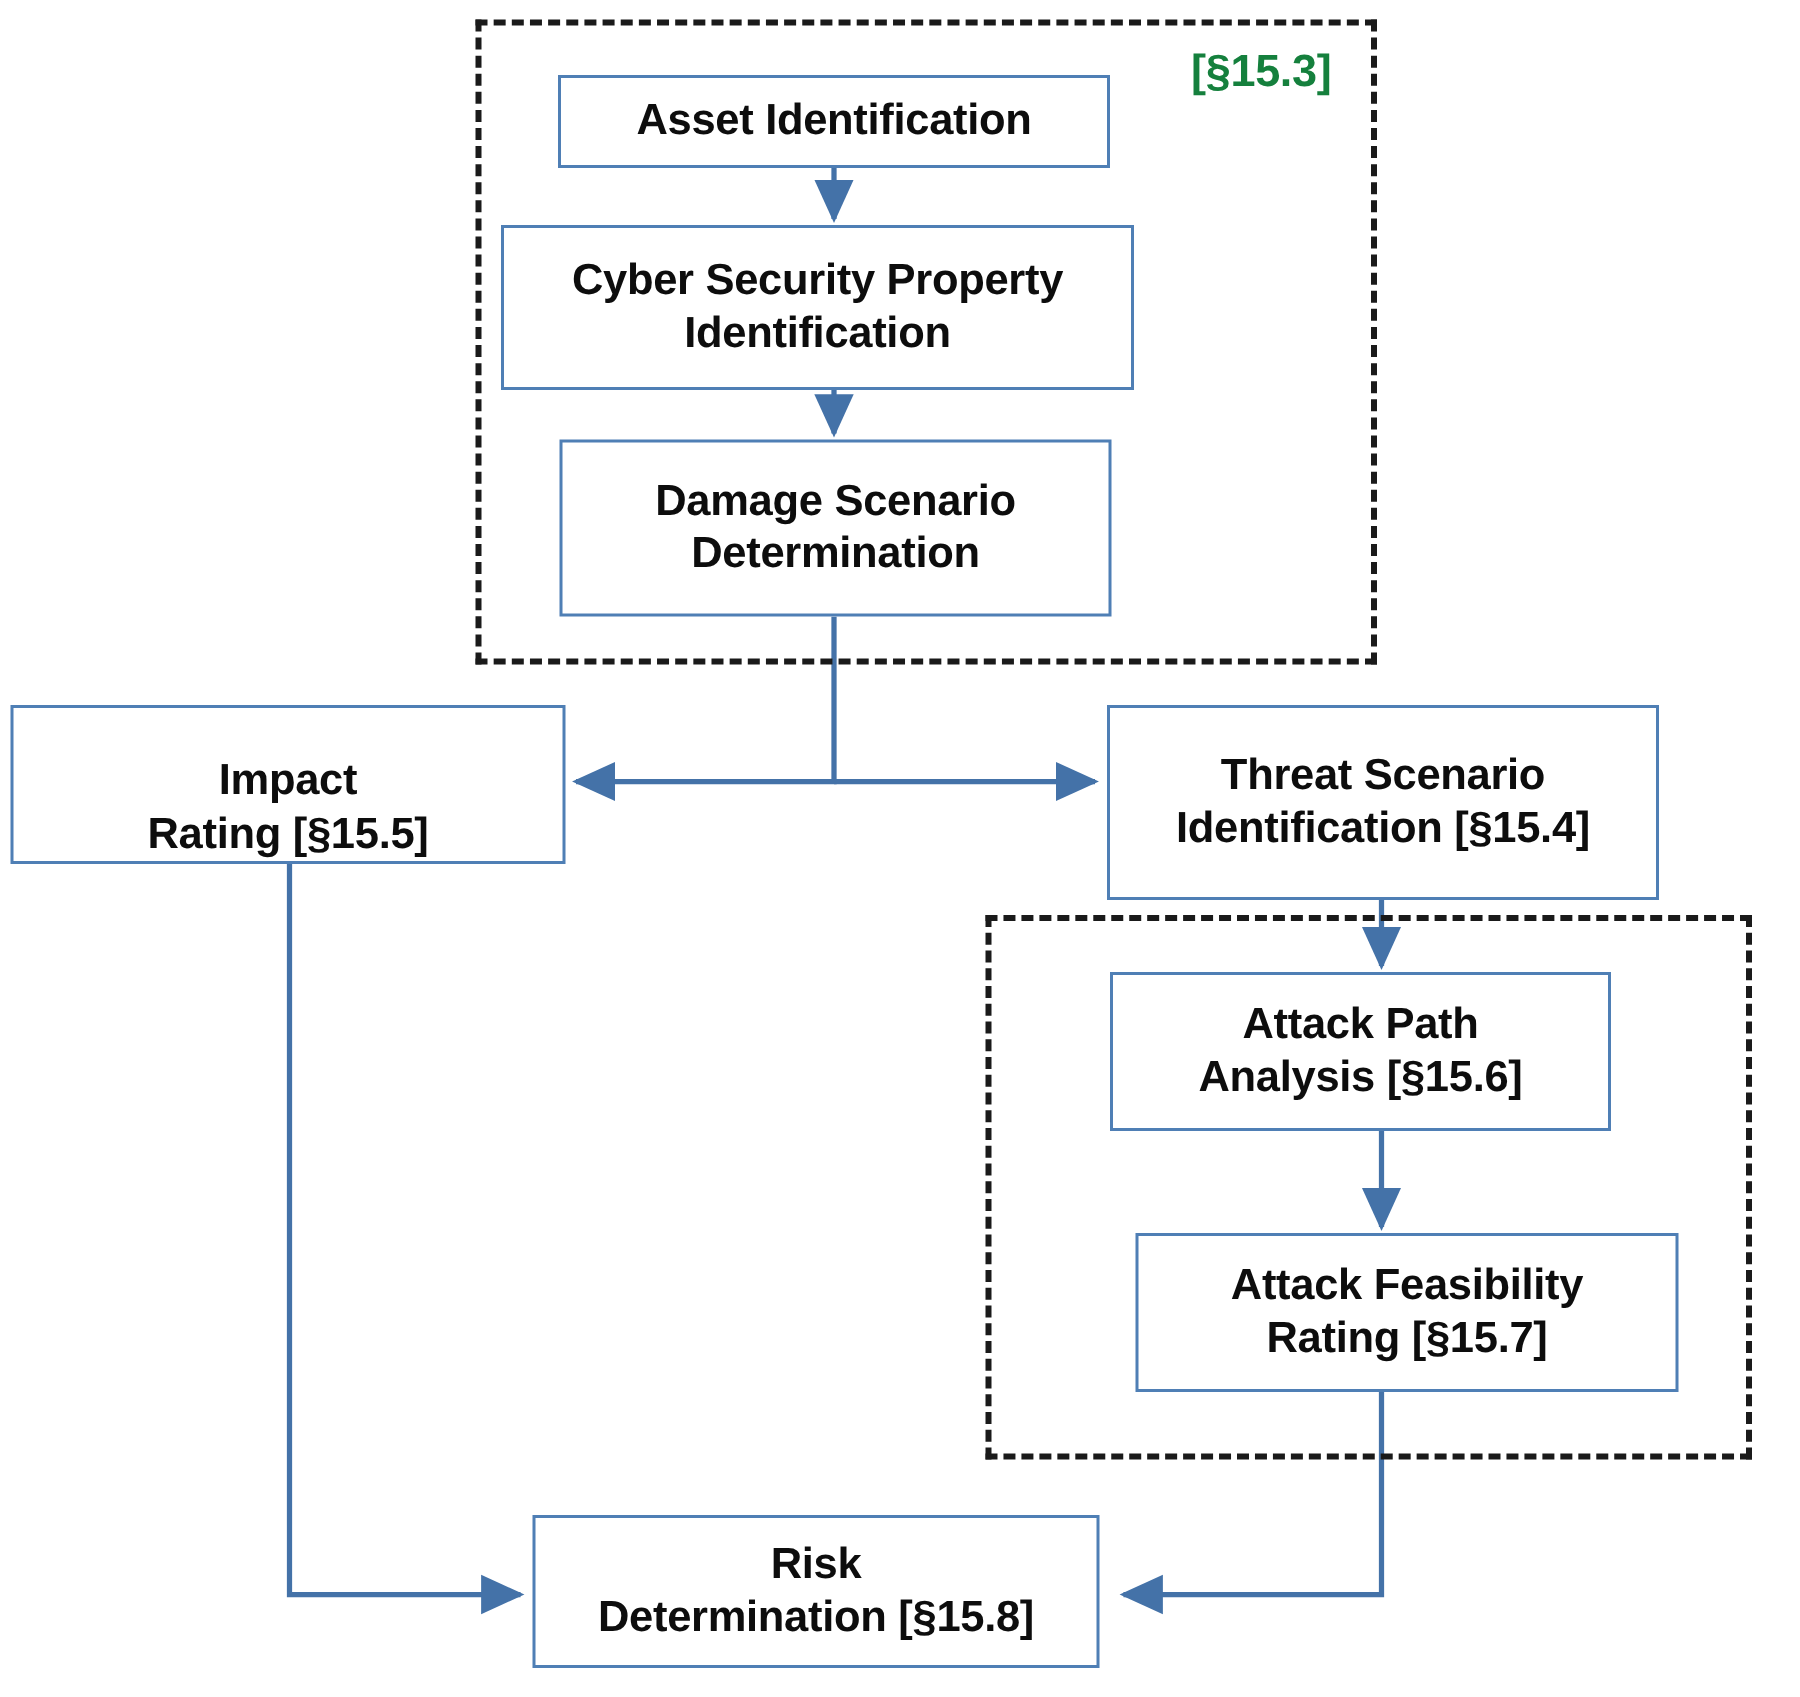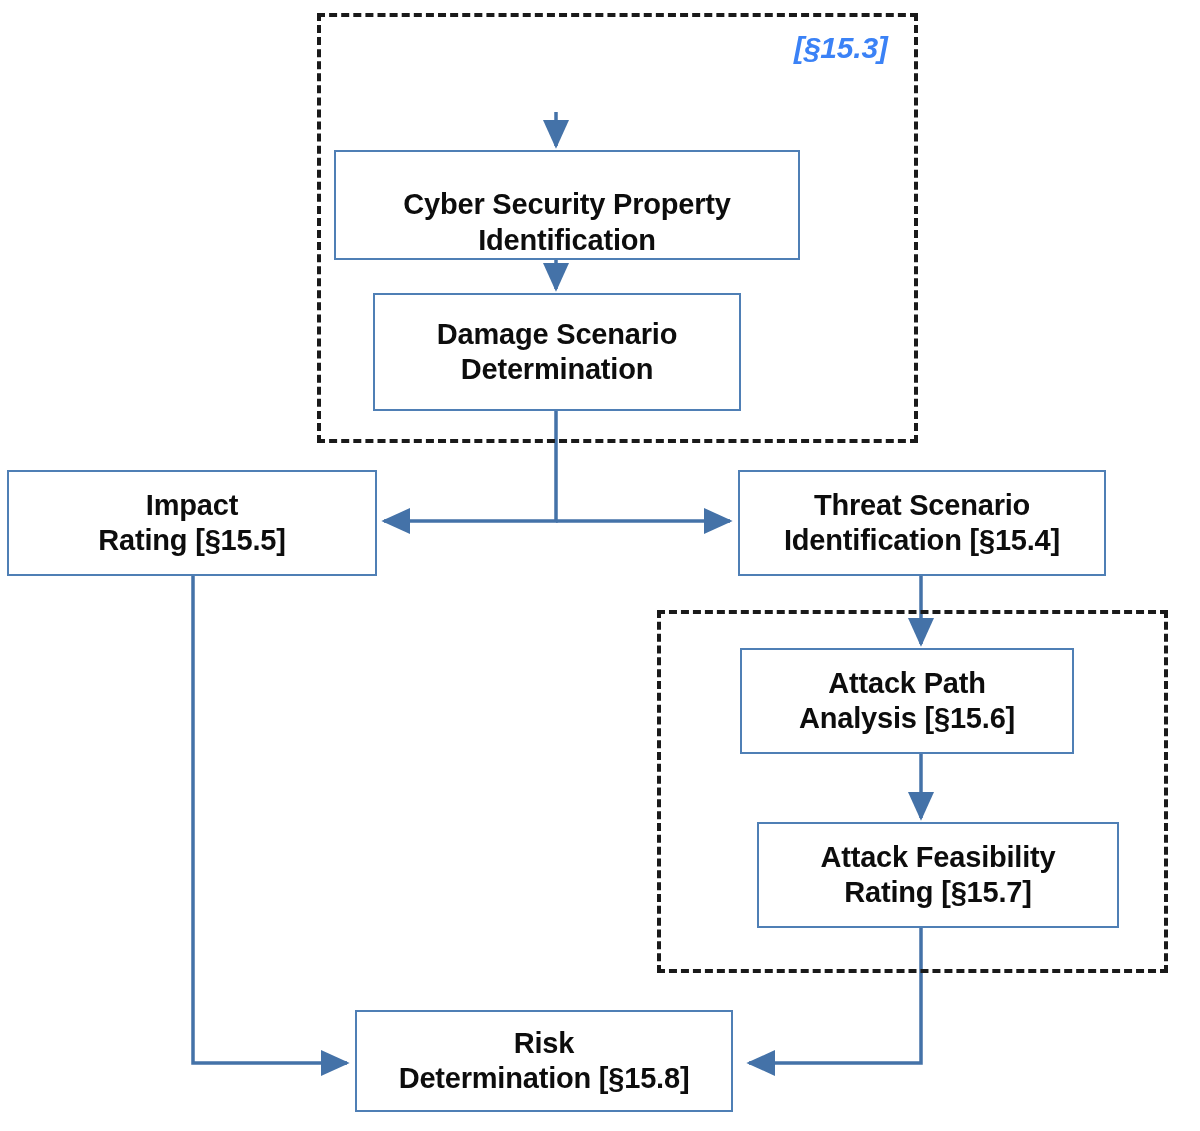--- a/index.html
+++ b/index.html
@@ -40,46 +40,45 @@
     line-height: 1.22;
     letter-spacing: -0.2px;
     z-index: 3;
   }
   .node .node-label {
     display: block;
     padding: 0 6px;
     white-space: pre-line;
   }
   #node-asset         { left: 372px;  top: 50px;   width: 368px; height: 62px;  font-size: 29px; }
-  #node-property      { left: 334px;  top: 150px;  width: 466px; height: 110px; font-size: 29px; align-items: flex-end; }
+  #node-property      { left: 334px;  top: 150px;  width: 422px; height: 110px; font-size: 29px; }
   #node-damage        { left: 373px;  top: 293px;  width: 368px; height: 118px; font-size: 29px; }
-  #node-impact        { left: 7px;    top: 470px;  width: 370px; height: 106px; font-size: 29px; }
-  #node-threat        { left: 738px;  top: 470px;  width: 368px; height: 106px; font-size: 29px; align-items: center; }
+  #node-impact        { left: 7px;    top: 470px;  width: 370px; height: 106px; font-size: 29px; align-items: flex-end; }
+  #node-threat        { left: 738px;  top: 470px;  width: 368px; height: 130px; font-size: 29px; align-items: center; }
   #node-attack-path   { left: 740px;  top: 648px;  width: 334px; height: 106px; font-size: 29px; }
   #node-attack-feas   { left: 740px;  top: 822px;  width: 362px; height: 106px; font-size: 29px; margin-left: 17px; }
   #node-risk          { left: 355px;  top: 1010px; width: 378px; height: 102px; font-size: 29px; }
 
   .group-box {
     position: absolute;
     box-sizing: border-box;
     border: 4px dashed #1a1a1a;
     background: transparent;
     z-index: 1;
   }
   #group-asset-ident { left: 317px; top: 13px;  width: 601px; height: 430px; }
   #group-attack      { left: 657px; top: 610px; width: 511px; height: 363px; }
 
   .group-tag {
     position: absolute;
-    color: #3b82f6;
+    color: #15803d;
     font-weight: 600;
     font-size: 30px;
     letter-spacing: -0.2px;
     z-index: 4;
-    font-style: italic;
   }
   #tag-15-3 { left: 794px; top: 31px; }
 </style>
 </head>
 <body>
 
 <div id="canvas">
 
   <div class="group-box" id="group-asset-ident"></div>
   <div class="group-box" id="group-attack"></div>
@@ -118,20 +117,23 @@
 
     <g>
       <path d="M 193 576 L 193 1063 L 347 1063" stroke="#4472a8" stroke-width="3.5" fill="none" marker-end="url(#arrow-end)"></path>
     </g>
 
     <g>
       <path d="M 921 928 L 921 1063 L 749 1063" stroke="#4472a8" stroke-width="3.5" fill="none" marker-end="url(#arrow-end)"></path>
     </g>
   </svg>
 
+  <div class="node" id="node-asset">
+    <span class="node-label">Asset Identification</span>
+  </div>
 
   <div class="node" id="node-property">
     <span class="node-label">Cyber Security Property
 Identification</span>
   </div>
 
   <div class="node" id="node-damage">
     <span class="node-label">Damage Scenario
 Determination</span>
   </div>

